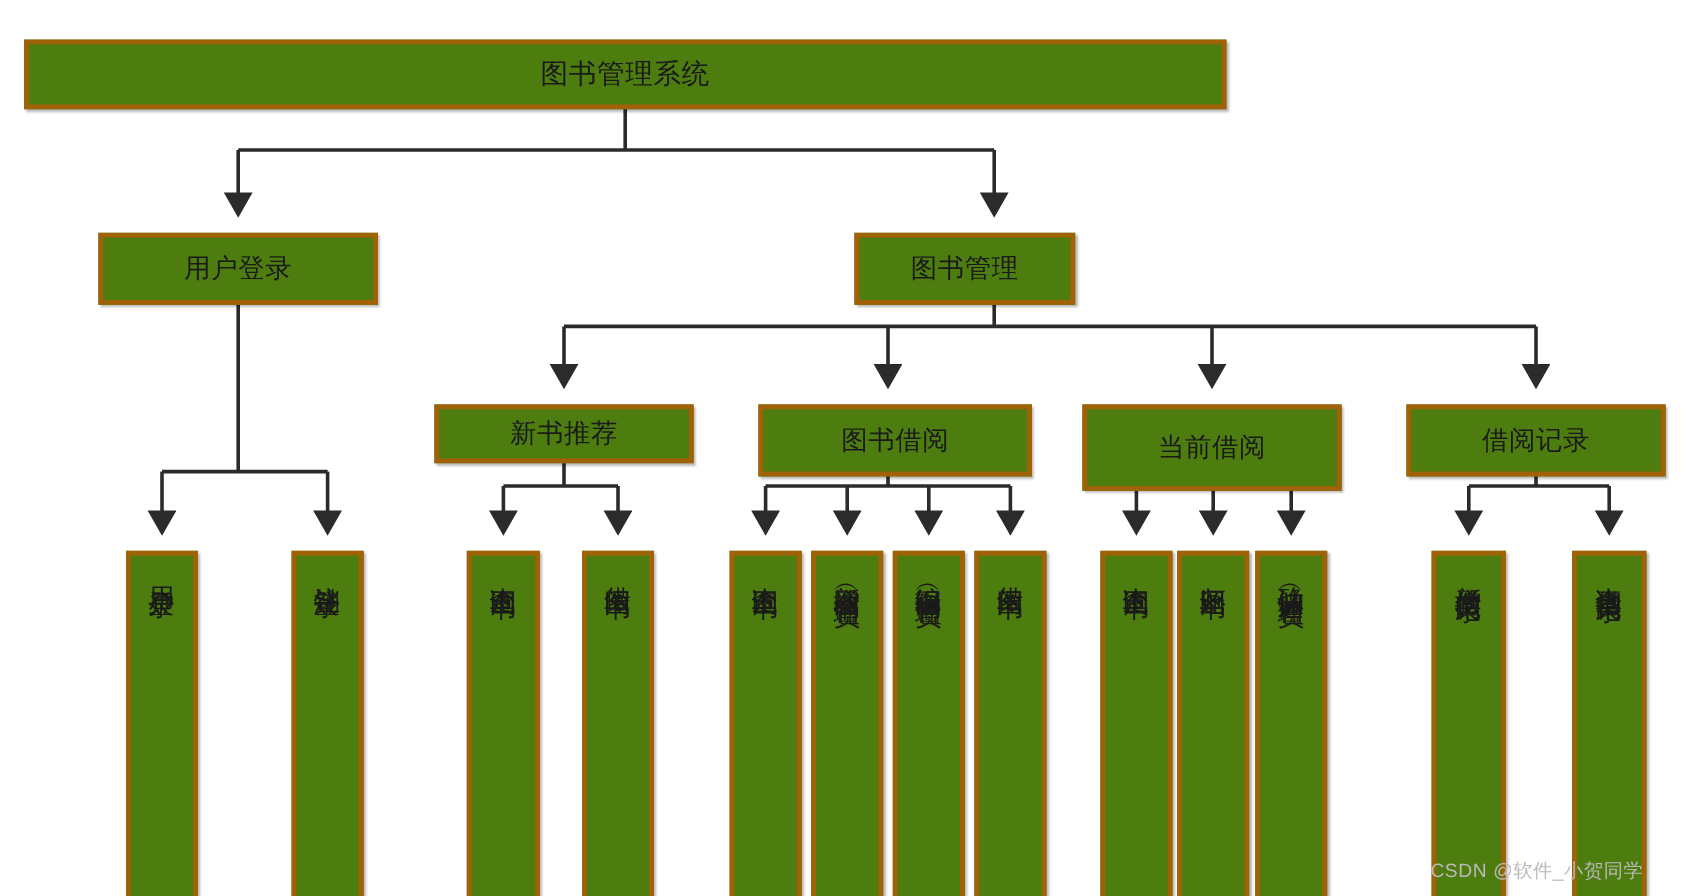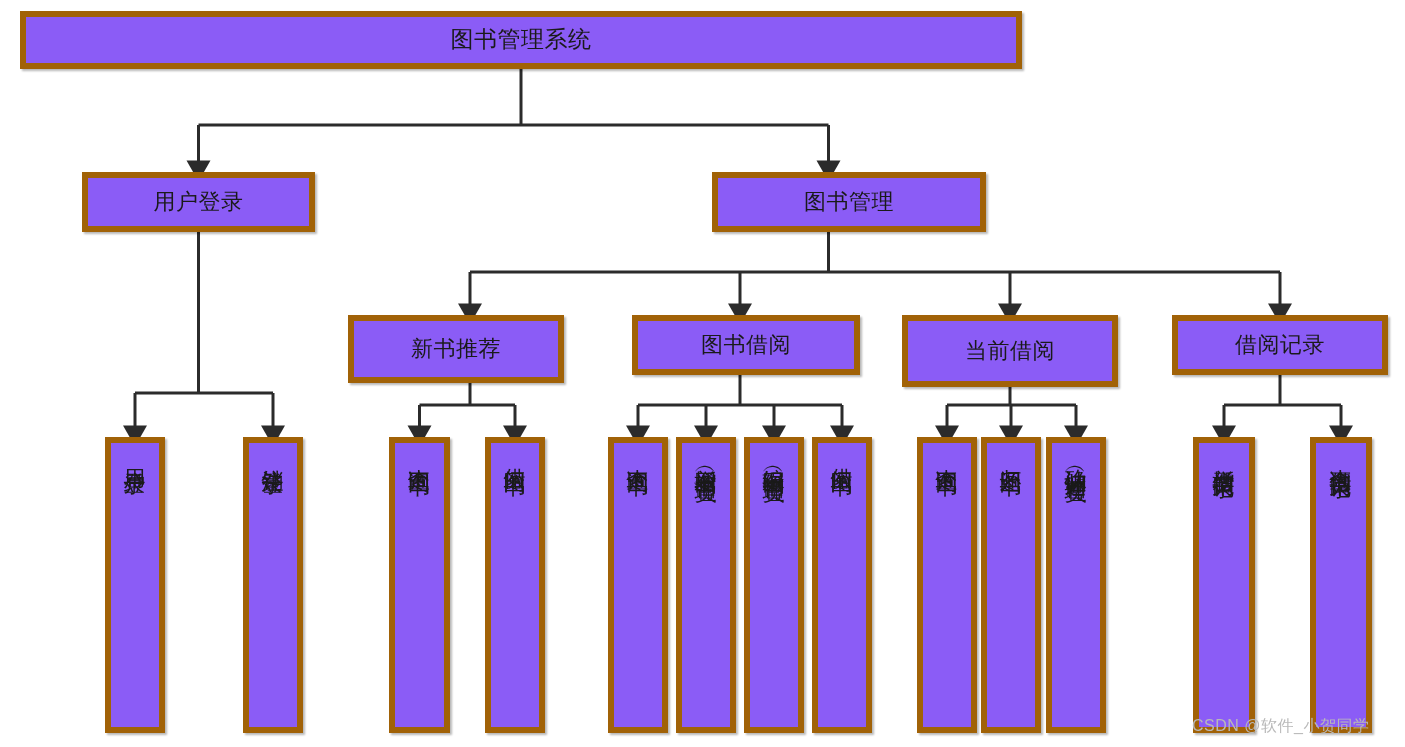--- a/index.html
+++ b/index.html
@@ -21,28 +21,29 @@
     position: absolute;
     left: 0;
     top: 0;
     width: 1405px;
     height: 747px;
     pointer-events: none;
   }
   .node {
     position: absolute;
     box-sizing: border-box;
-    background: #8b5cf6;
-    border: 6px solid #a16207;
+    background: #4d7c0f;
+    border: 4px solid #a16207;
     box-shadow: 2px 2px 2px rgba(0,0,0,0.28);
     display: flex;
     align-items: center;
     justify-content: center;
     color: #1a1a1a;
     z-index: 2;
+    margin-top: 22px;
   }
   .node-h {
     font-size: 22px;
     line-height: 1.1;
     letter-spacing: 0.5px;
     white-space: nowrap;
   }
   .node-root .label { font-size: 23px; }
   .node-v {
     align-items: flex-start;
@@ -115,25 +116,25 @@
       </g>
   </svg>
 
   <div class="node node-root node-h" style="left: 20px; top: 11px; width: 1002px; height: 58px;">
     <span class="label">图书管理系统</span>
   </div>
 
   <div class="node node-h" style="left: 82px; top: 172px; width: 233px; height: 60px;">
     <span class="label">用户登录</span>
   </div>
-  <div class="node node-h" style="left: 712px; top: 172px; width: 274px; height: 60px;">
+  <div class="node node-h" style="left: 712px; top: 172px; width: 184px; height: 60px;">
     <span class="label">图书管理</span>
   </div>
 
-  <div class="node node-h" style="left: 348px; top: 315px; width: 216px; height: 68px; font-family: Liberation Serif, serif;">
+  <div class="node node-h" style="left: 362px; top: 315px; width: 216px; height: 49px; font-family: Liberation Serif, serif;">
     <span class="label">新书推荐</span>
   </div>
   <div class="node node-h" style="left: 632px; top: 315px; width: 228px; height: 60px;">
     <span class="label">图书借阅</span>
   </div>
   <div class="node node-h" style="left: 902px; top: 315px; width: 216px; height: 72px;">
     <span class="label">当前借阅</span>
   </div>
   <div class="node node-h" style="left: 1172px; top: 315px; width: 216px; height: 60px; align-items: center;">
     <span class="label">借阅记录</span>

